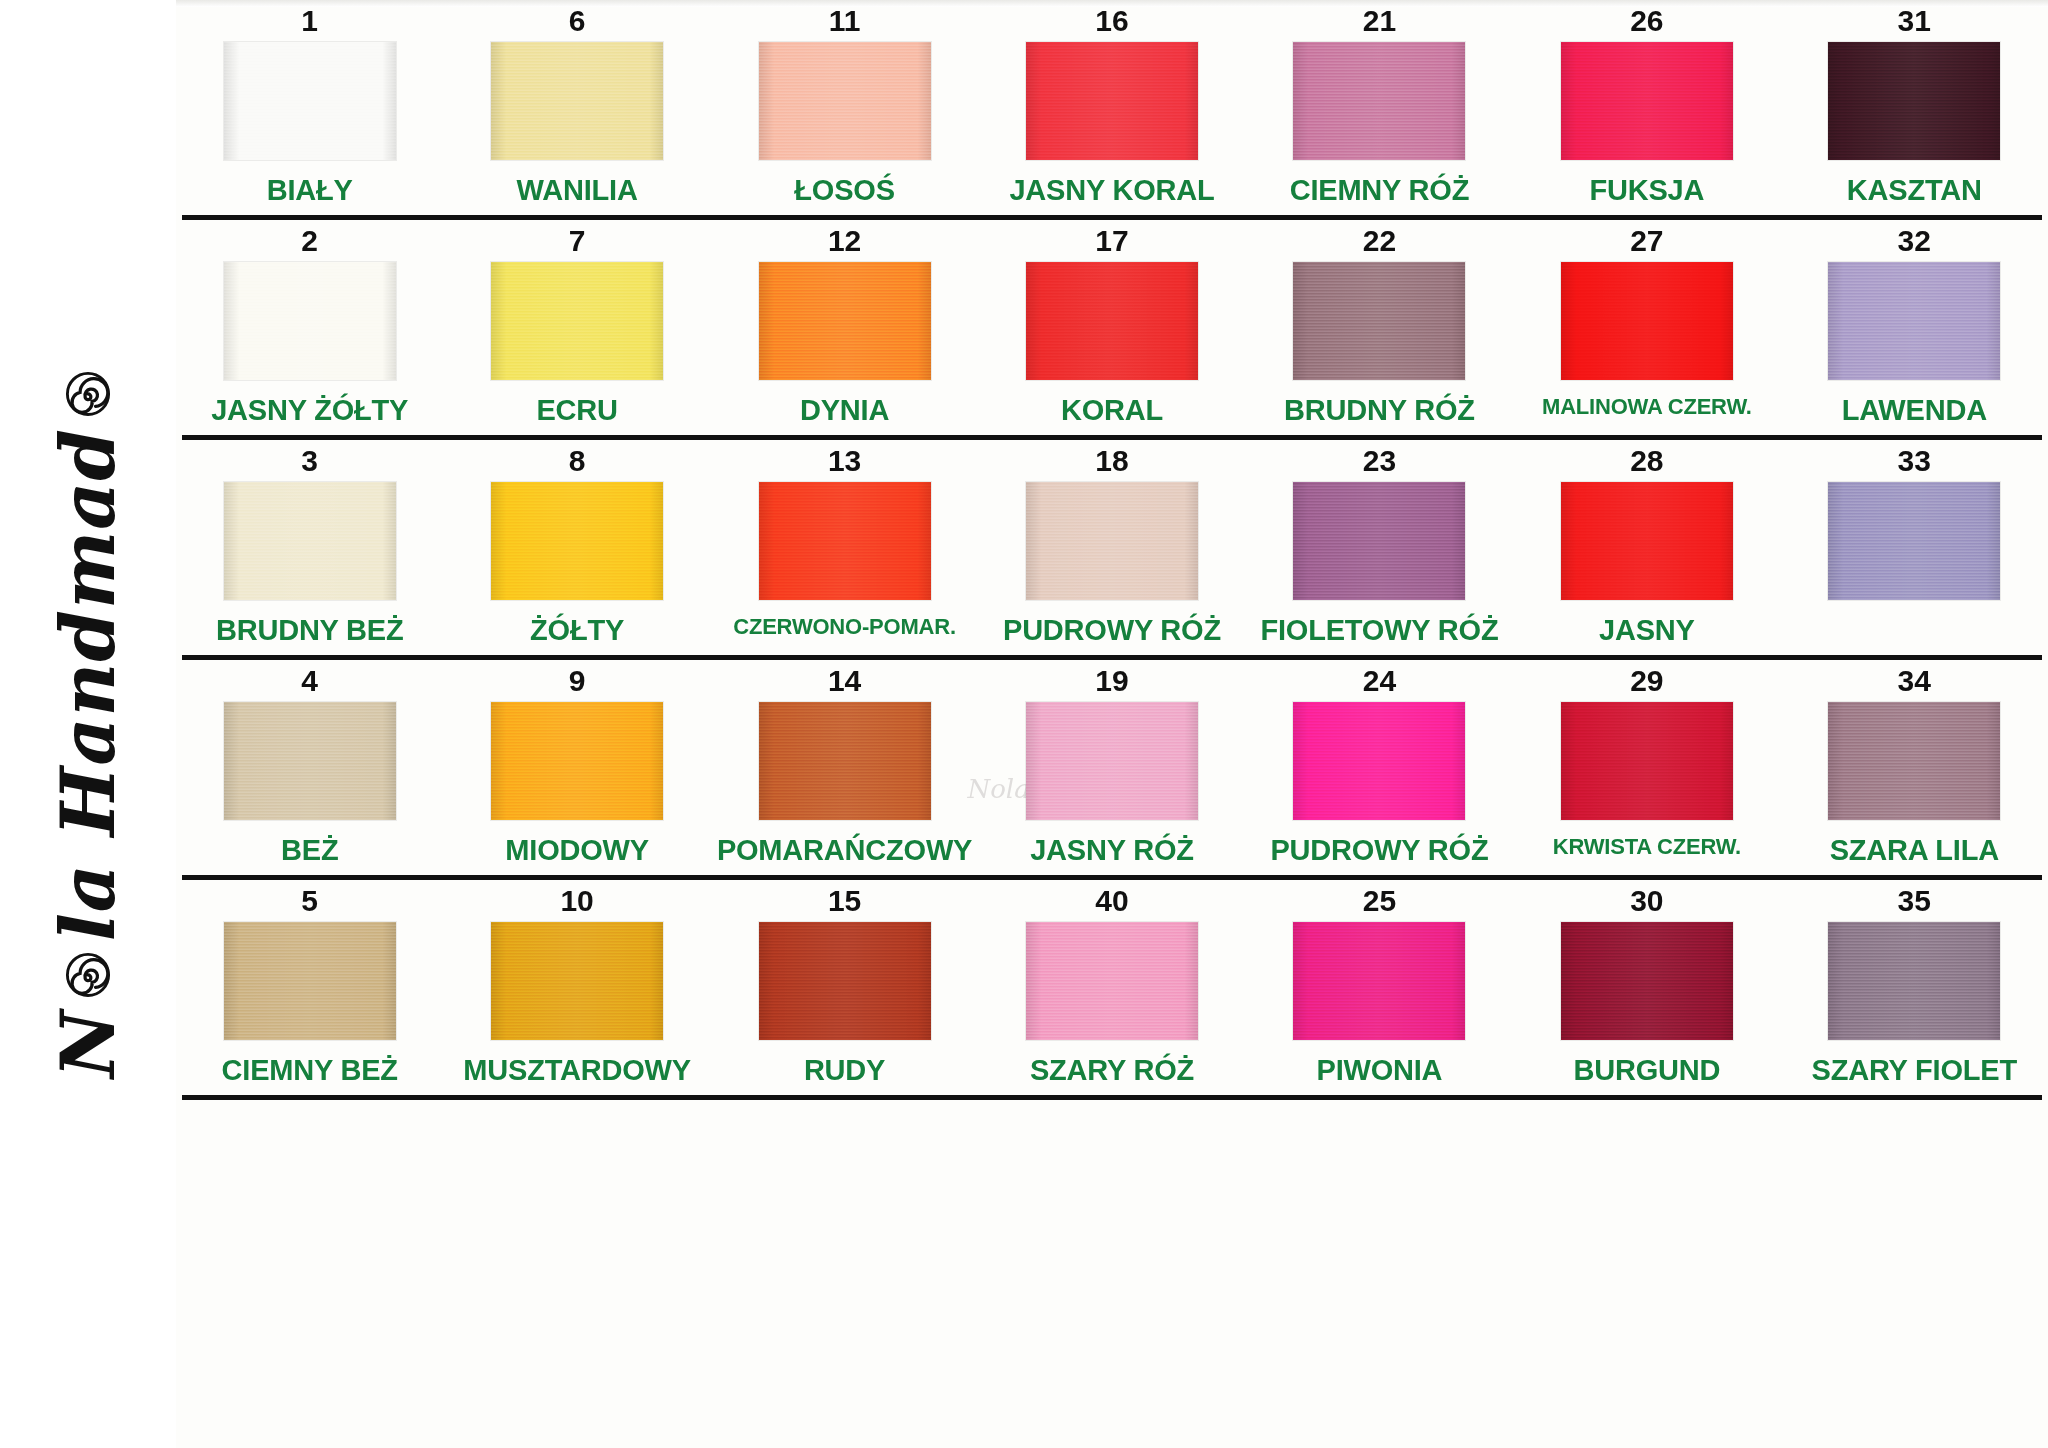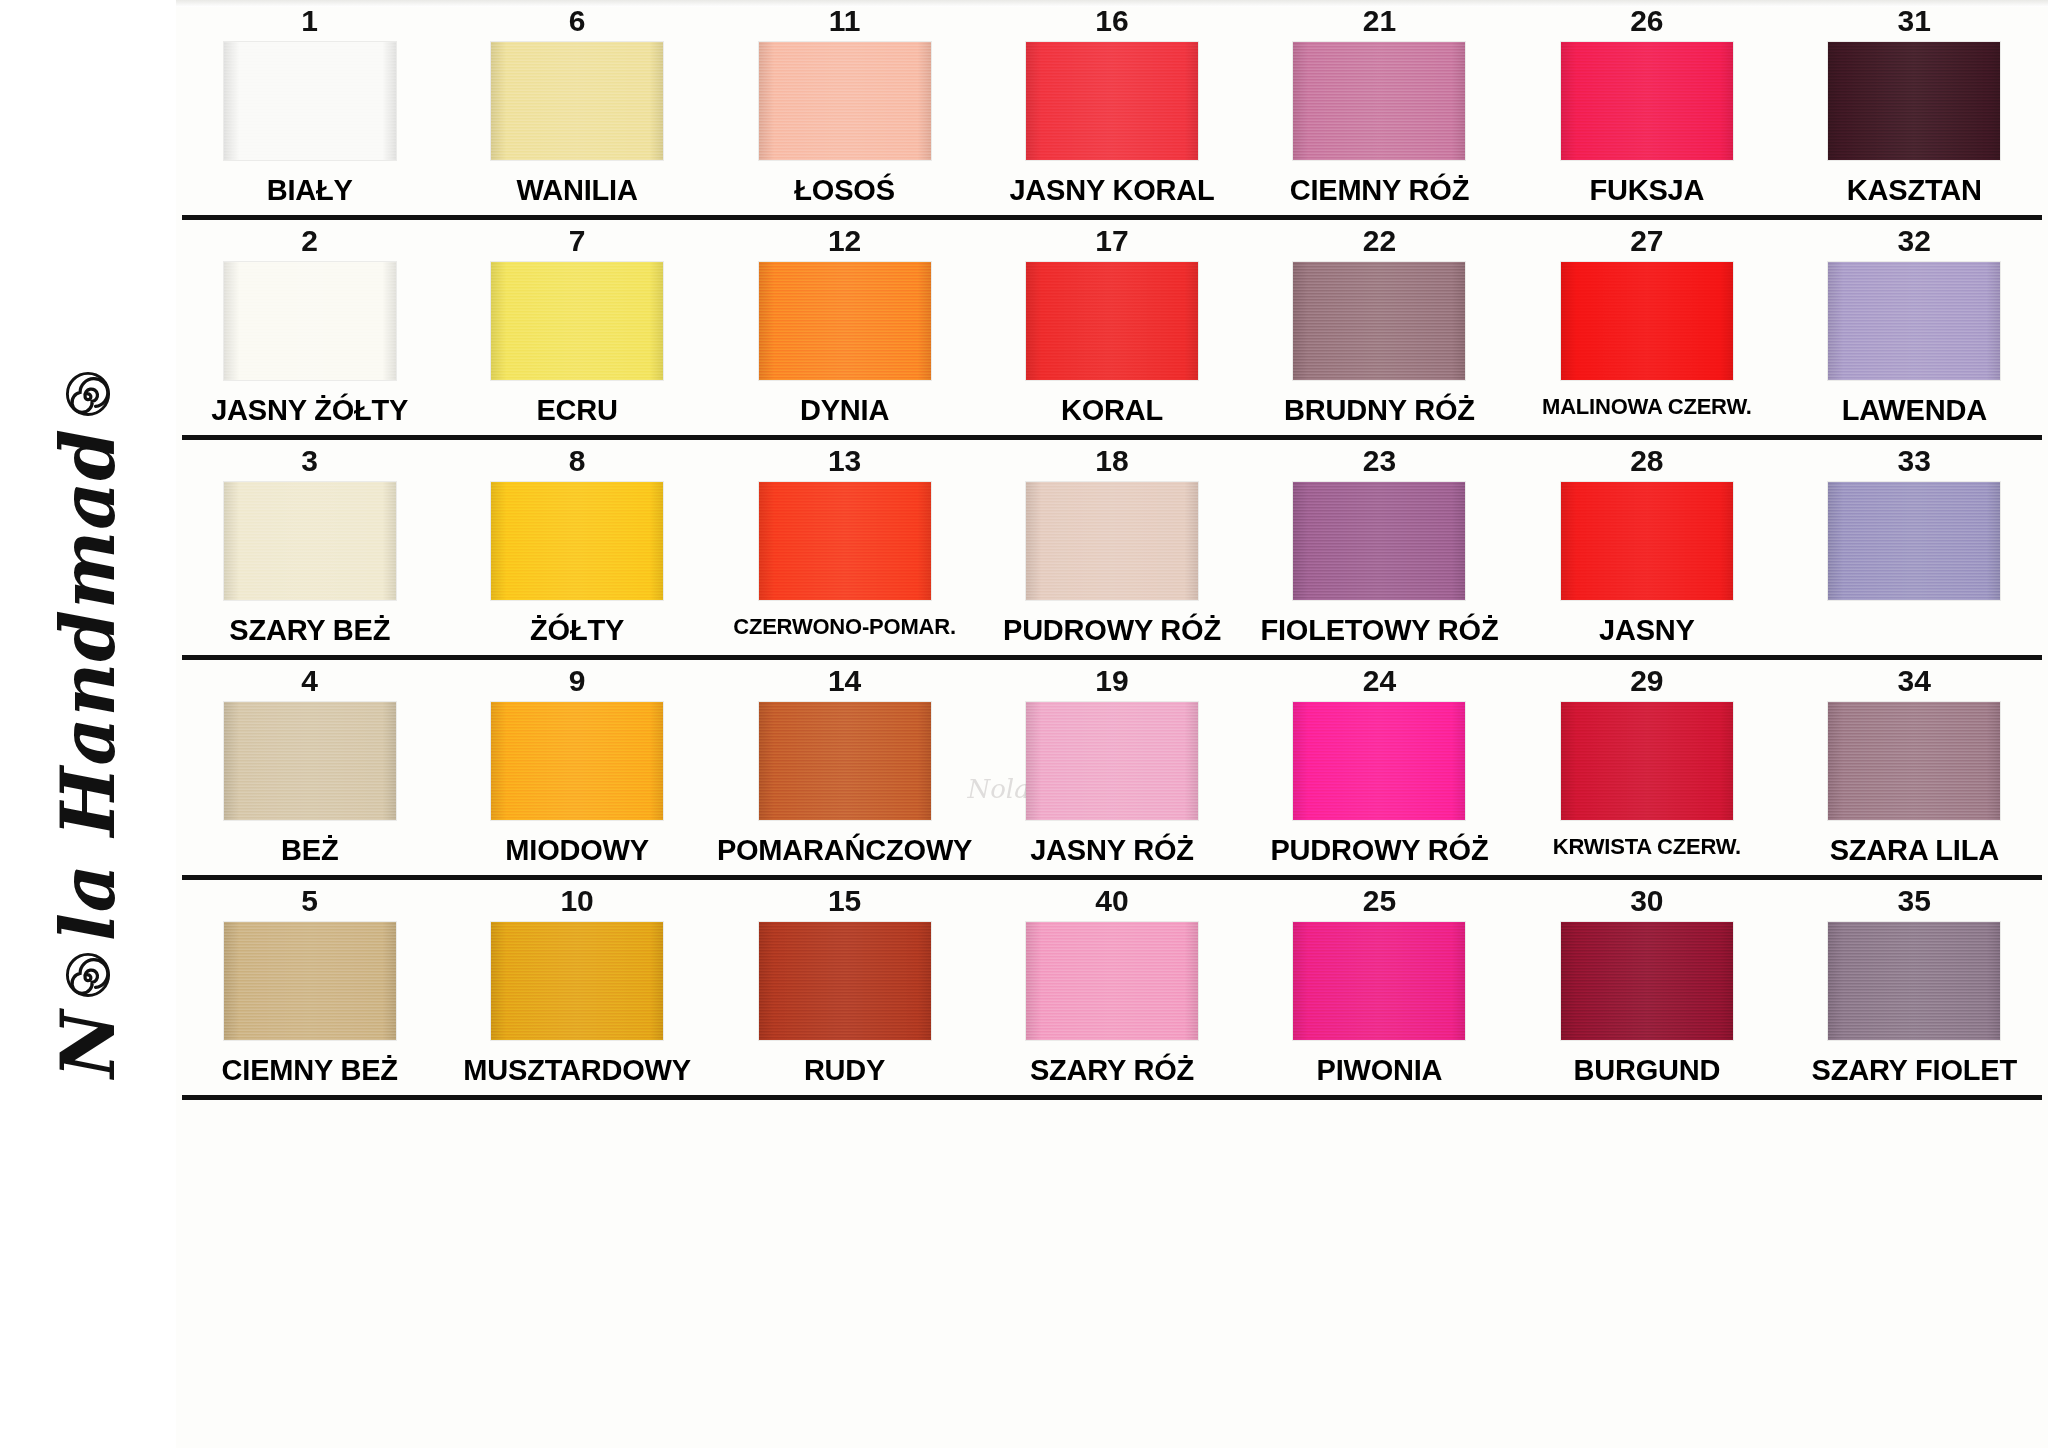--- a/index.html
+++ b/index.html
@@ -118,21 +118,21 @@
       rgba(255,255,255,0.05) 50%,
       rgba(0,0,0,0.00) 92%,
       rgba(0,0,0,0.10) 100%);
     pointer-events:none;
   }
 
   .lbl{
     text-align:center;
     font-weight:700;
     font-size:29px;
-    color:#000000;
+    color:#15803d;
     line-height:1;
     padding:16px 2px 10px 2px;
     white-space:nowrap;
     font-family:"Liberation Sans", sans-serif;
     letter-spacing:-0.2px;
   }
   .lbl.small{ font-size:22px; }
 
   .rule{
     height:5px;
@@ -302,21 +302,21 @@
             <div class="swatch" style="background: rgb(156, 95, 143);"></div>
           </div>
           <div class="swatch-cell">
             <div class="swatch" style="background: rgb(243, 27, 27);"></div>
           </div>
           <div class="swatch-cell">
             <div class="swatch" style="background: rgb(155, 148, 193);"></div>
           </div>
         </div>
         <div class="labels">
-          <div class="lbl">SZARY  BEŻ</div>
+          <div class="lbl">BRUDNY  BEŻ</div>
           <div class="lbl">ŻÓŁTY</div>
           <div class="lbl small">CZERWONO-POMAR.</div>
           <div class="lbl">PUDROWY RÓŻ</div>
           <div class="lbl">FIOLETOWY RÓŻ</div>
           <div class="lbl">JASNY</div>
         </div>
         <div class="rule"></div>
       </div>
       <div class="row">
         <div class="numbers">

